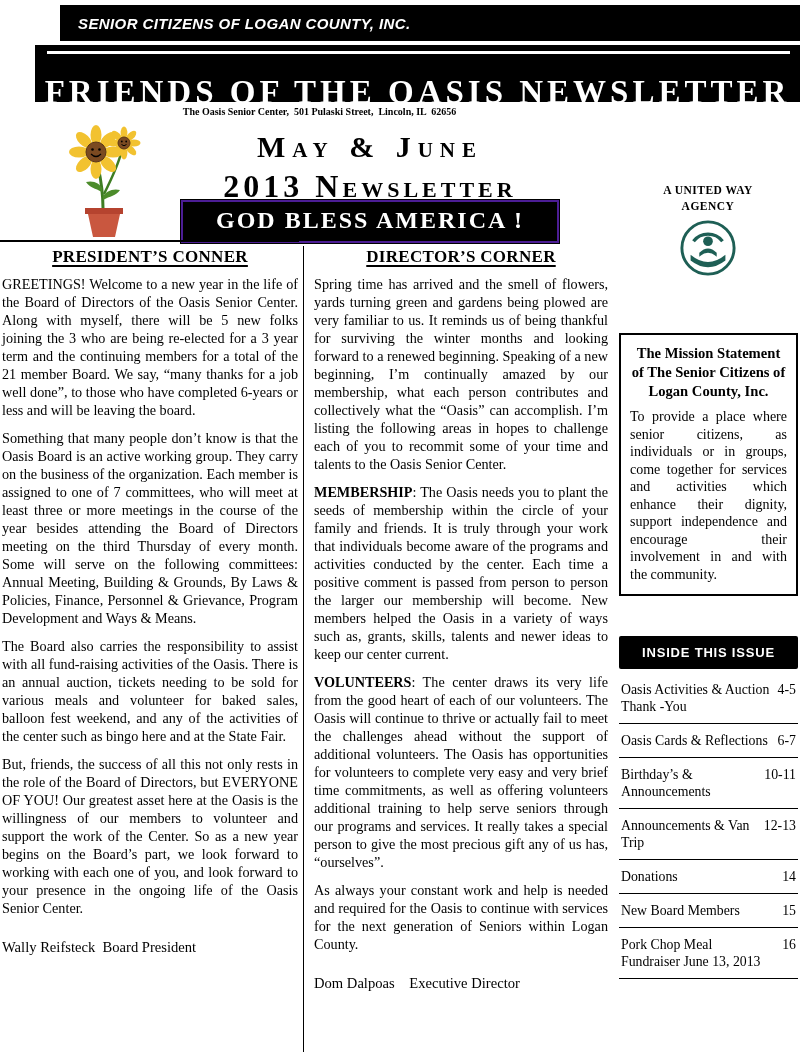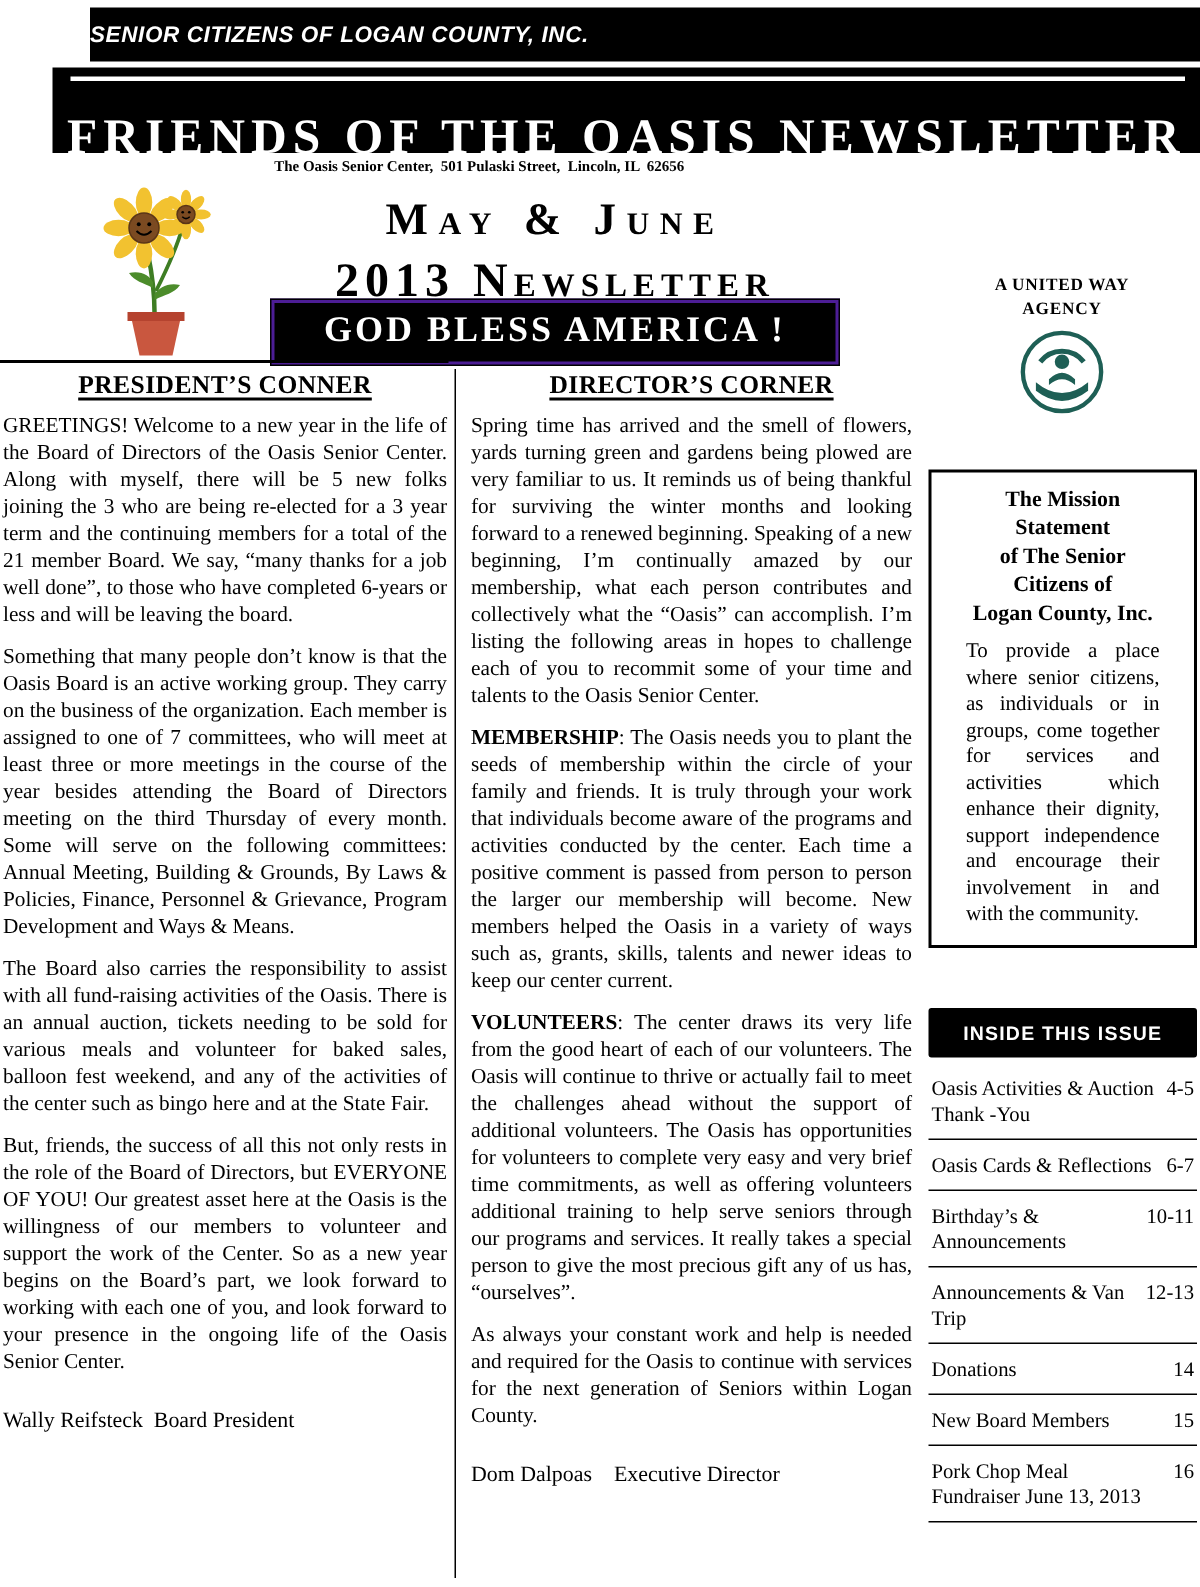--- a/index.html
+++ b/index.html
@@ -5,21 +5,21 @@
   html,body { margin:0; padding:0; background:#fff; }
   .page {
     position:relative; width:800px; height:1058px; overflow:hidden;
     background:#fff; color:#000;
     font-family:"Liberation Serif", serif;
   }
   
   .org-banner {
     position:absolute; left:60px; top:5px; width:740px; height:36px;
     background:#000; color:#fff; display:flex; align-items:center;
-    box-sizing:border-box;
+    padding-left:18px; box-sizing:border-box;
   }
   .org-banner span {
     font-family:"Liberation Sans", sans-serif;
     font-style:italic; font-weight:bold; font-size:15px; letter-spacing:.4px;
   }
   .title-banner {
     position:absolute; left:35px; top:45px; width:765px; height:57px;
     background:#000; box-sizing:border-box;
   }
   .title-rule { height:3px; background:#fff; margin:6px 10px 0 12px; }
@@ -60,21 +60,21 @@
     text-align:center; font-weight:bold; font-size:17px; letter-spacing:.3px;
     text-decoration:underline; text-underline-offset:3px; text-decoration-thickness:1.5px;
     margin:2px 0 8px;
   }
   .body-p {
     font-size:14.2px; line-height:18px; text-align:justify; margin:0 0 10px;
   }
   .lead { font-weight:bold; }
   .signature { font-size:14.6px; margin-top:22px; white-space:pre-wrap; }
   
-  .mission-box { border:2px solid #000; padding:9px 23px 11px; box-sizing:border-box; }
+  .mission-box { border:2px solid #000; padding:9px 9px 11px; box-sizing:border-box;margin-top:20px; }
   .mission-h { text-align:center; font-weight:bold; font-size:14.6px; line-height:19px; }
   .mission-body {
     font-size:14px; line-height:17.5px; text-align:justify; margin-top:7px;
   }
   
   .inside-block { margin-top:40px; }
   .inside-header {
     background:#000; color:#fff; text-align:center;
     font-family:"Liberation Sans", sans-serif; font-weight:bold;
     font-size:13px; letter-spacing:.8px; padding:9px 0; border-radius:2px;

